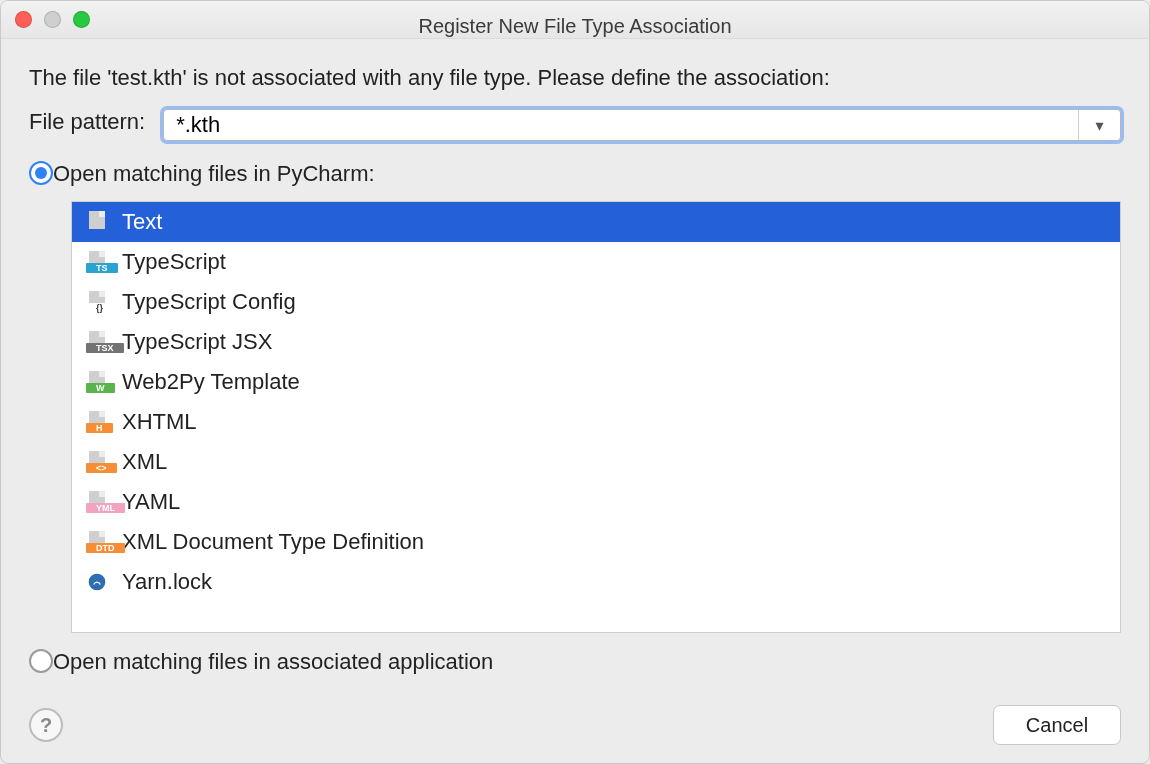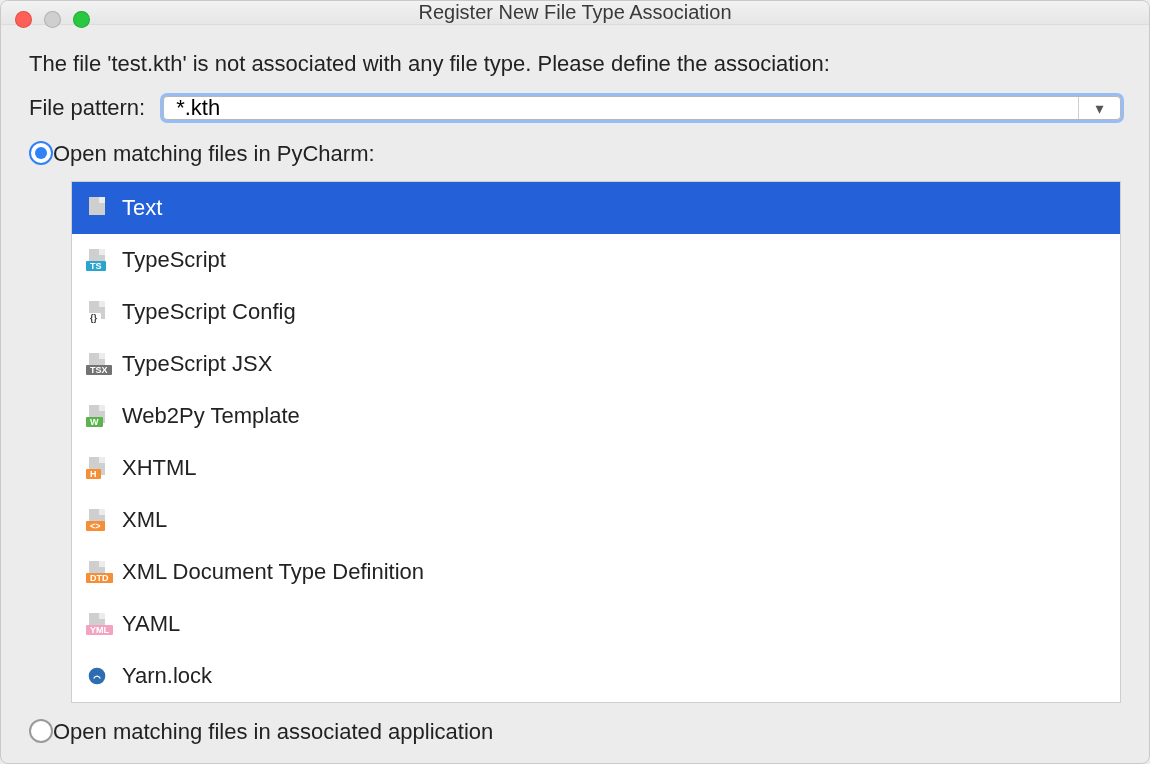--- a/index.html
+++ b/index.html
@@ -5,36 +5,36 @@
   * { box-sizing: border-box; margin: 0; padding: 0; }
   html, body { width: 1150px; height: 764px; font-family: -apple-system, "Helvetica Neue", Arial, sans-serif; background:#ececec; }
   .window { width:1150px; height:764px; background:#ececec; border:1px solid #c9c9c9; border-radius:8px; overflow:hidden; display:flex; flex-direction:column; }
   .titlebar { height:38px; position:relative; display:flex; align-items:flex-end; justify-content:center; border-bottom:1px solid #dcdcdc; background:linear-gradient(#f2f2f2,#e6e6e6); }
   .traffic { position:absolute; left:14px; top:10px; display:flex; gap:12px; }
   .tl { width:17px; height:17px; border-radius:50%; box-shadow: inset 0 0 0 1px rgba(0,0,0,.15); }
   .tl.red{ background:#ff5f57; } .tl.yellow{ background:#cfcfcf; } .tl.green{ background:#28c840; }
   .title { font-size:20px; color:#3a3a3a; }
   .content { padding:20px 28px 18px; display:flex; flex-direction:column; flex:1; }
   .msg { font-size:22px; color:#222; margin:6px 0 18px; }
-  .row { display:flex; align-items:center; gap:18px; margin-bottom:20px; }
+  .row { display:flex; gap:18px; margin-bottom:20px; }
   .lbl { font-size:22px; color:#222; }
-  .combo { flex:1; display:flex; height:24px; border:1px solid #b7b7b7; border-radius:4px; background:#fff; box-shadow:0 0 0 3px rgba(51,134,255,.45); }
+  .combo { flex:1; display:flex; height:32px; border:1px solid #b7b7b7; border-radius:4px; background:#fff; box-shadow:0 0 0 3px rgba(51,134,255,.45); }
   .combo input { flex:1; border:none; outline:none; font-size:22px; padding:4px 12px; background:transparent; }
   .combo .dropbtn { width:42px; border-left:1px solid #cfcfcf; display:flex; align-items:center; justify-content:center; font-size:16px; color:#555; cursor:pointer; }
   .radio-row { display:flex; align-items:flex-start; gap:0; margin-bottom:14px; }
   .radio { width:24px; height:24px; border-radius:50%; border:2px solid #9a9a9a; background:#fff; display:flex; align-items:center; justify-content:center; cursor:pointer; }
   .radio.selected { border-color:#2f82f7; }
   .radio.selected::after { content:""; width:12px; height:12px; border-radius:50%; background:#2f82f7; }
   .listwrap { margin-left:42px; flex:1; border:1px solid #cfcfcf; background:#fff; overflow:auto; }
-  .item { display:flex; align-items:center; gap:14px; height:52px; padding:0 14px; font-size:22px; color:#222; cursor:pointer; }
+  .item { display:flex; align-items:center; gap:14px; height:40px; padding:0 14px; font-size:22px; color:#222; cursor:pointer; }
   .item.selected { background:#2460d8; color:#fff; }
   .icon { width:22px; height:22px; display:flex; align-items:center; justify-content:center; position:relative; }
   .doc { position:absolute; width:16px; height:18px; background:#cfcfcf; top:0; left:3px; }
   .doc::after { content:""; position:absolute; top:0; right:0; width:6px; height:6px; background:#ececec; }
-  .tag { position:absolute; bottom:0; left:0; font-size:9px; line-height:10px; padding:0 4px; font-weight:700; color:#fff; border-radius:1px; }
+  .tag { position:absolute; bottom:0; left:0; font-size:9px; line-height:10px; padding:0 10px; font-weight:700; color:#fff; border-radius:1px; }
   .tag.invert { color:#333; }
   .footer { display:flex; align-items:center; margin-top:16px; }
   .help { width:34px; height:34px; border-radius:50%; border:2px solid #bcbcbc; color:#8a8a8a; display:flex; align-items:center; justify-content:center; font-size:20px; font-weight:600; cursor:pointer; background:#f7f7f7; }
   .spacer { flex:1; }
   .btn { height:40px; min-width:128px; border-radius:7px; font-size:20px; display:flex; align-items:center; justify-content:center; cursor:pointer; margin-left:16px; }
   .btn.cancel { background:#fff; border:1px solid #c7c7c7; color:#222;text-align:center; }
   .btn.ok { background:linear-gradient(#4a90f8,#2a70e8); color:#fff; border:1px solid #1b5fd6; }
   .yarn-icon svg { width:20px; height:20px; }
 </style>
 </head>
@@ -113,30 +113,30 @@
         <div class="item">
           <div class="icon">
             <div class="doc"></div>
             <div class="tag" style="background: rgb(245, 142, 52);">&lt;&gt;</div>
           </div>
           <div>XML</div>
         </div>
         <div class="item">
           <div class="icon">
             <div class="doc"></div>
-            <div class="tag" style="background: rgb(245, 142, 52);">DTD</div>
+            <div class="tag" style="background: rgb(242, 163, 192);">YML</div>
           </div>
-          <div>XML Document Type Definition</div>
+          <div>YAML</div>
         </div>
         <div class="item">
           <div class="icon">
             <div class="doc"></div>
-            <div class="tag" style="background: rgb(242, 163, 192);">YML</div>
+            <div class="tag" style="background: rgb(245, 142, 52);">DTD</div>
           </div>
-          <div>YAML</div>
+          <div>XML Document Type Definition</div>
         </div>
         <div class="item">
           <div class="icon yarn-icon">
             <svg viewBox="0 0 24 24">
               <circle cx="12" cy="12" r="10" fill="#2f6db3"></circle>
               <path d="M8 15c1-2 2-3 4-3s3 1 4 3" stroke="#fff" fill="none" stroke-width="1.5"></path>
             </svg>
           </div>
           <div>Yarn.lock</div>
         </div>

